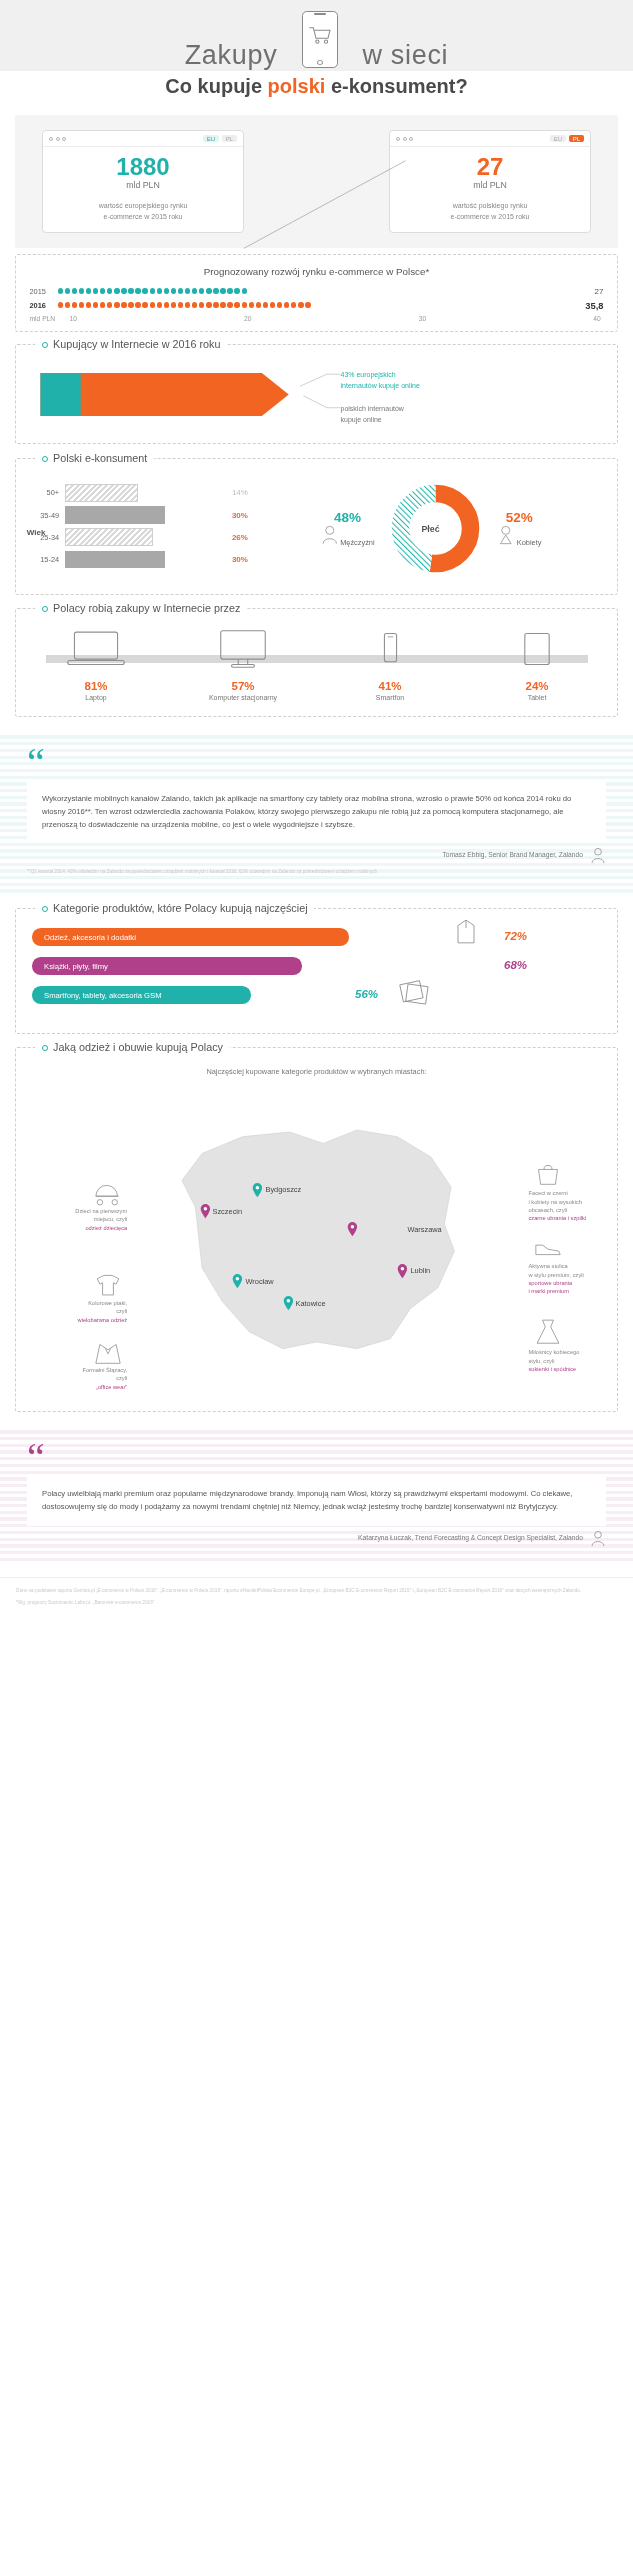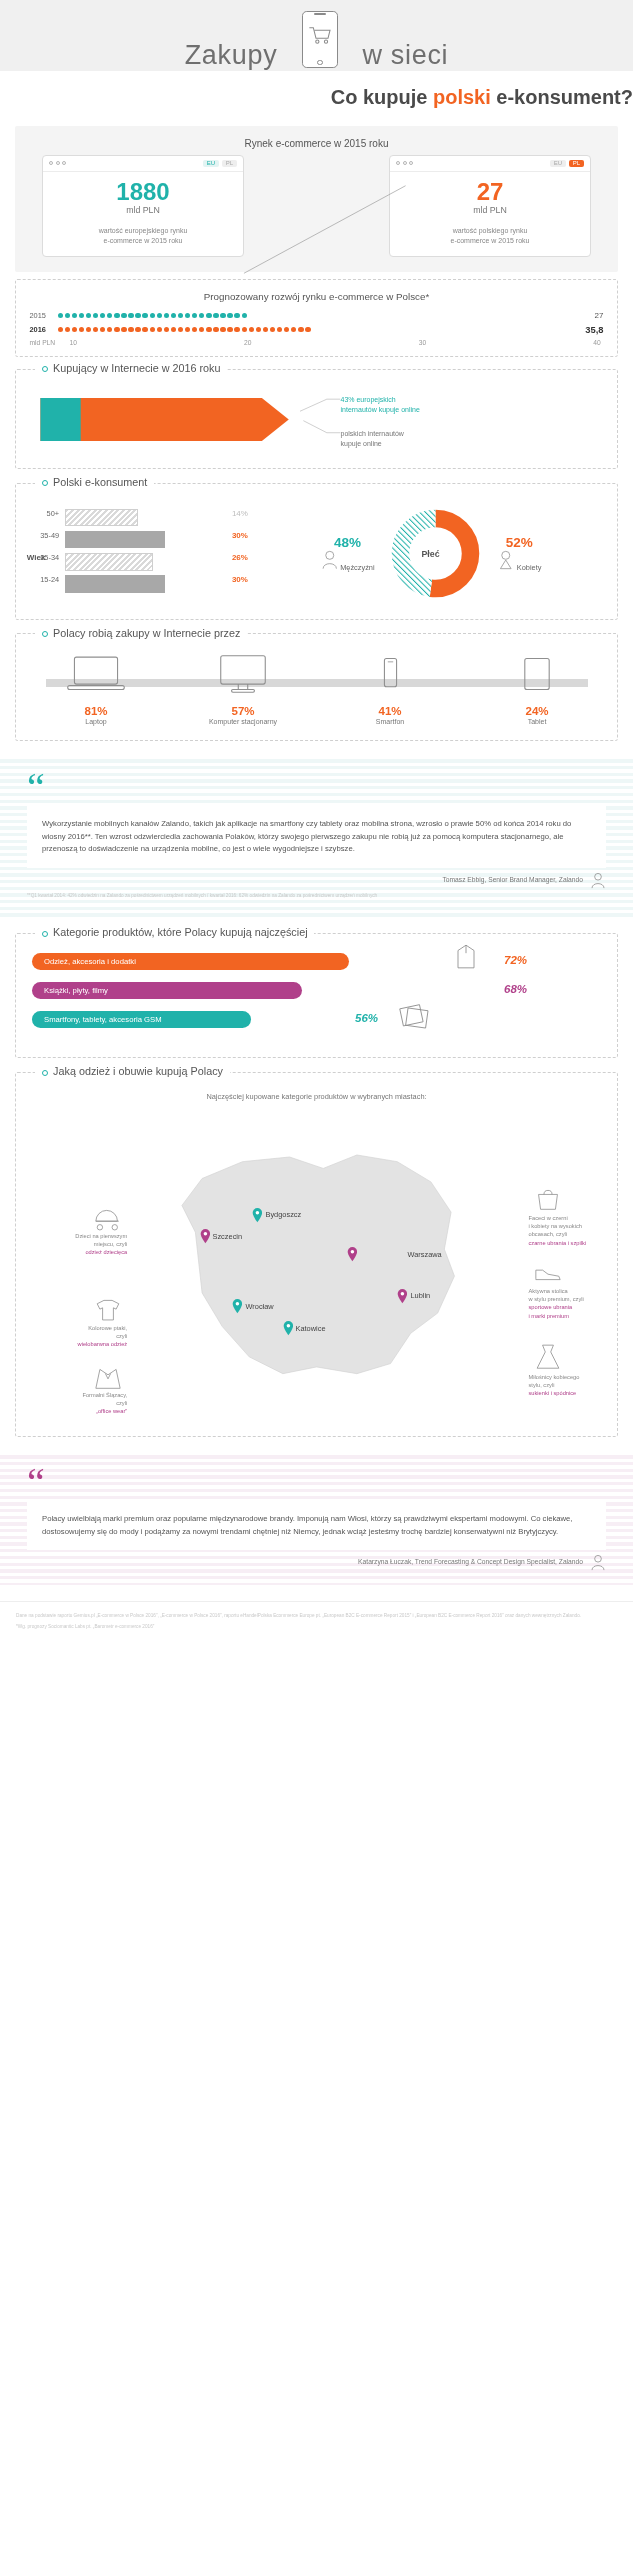--- a/index.html
+++ b/index.html
@@ -39,22 +39,22 @@
   .phone-icon .notch {
     position:absolute; left:17.5px; top:6px; width:12px; height:2px;
     background:#8a8a8a; border-radius:1.3px;
   }
   .phone-icon .home {
     position:absolute; left:21px; top:53px; width:5.4px; height:5.4px;
     border:1.1px solid #8a8a8a; border-radius:50%;
   }
 
   .title-bar {
-    text-align:right;
-    padding:15px 0 12px 0;
+    text-align:center;
+    padding:4px 0 12px 0;
   }
   .title-bar h1 {
     margin:0;
     font-size:20px;
     font-weight:bold;
     color:#4a4a4a;
   }
   .title-bar h1 .hl { color:#f26422; }
 
   
@@ -160,21 +160,21 @@
     font-size:25.6px; font-weight:bold; color:#fff;
   }
   .note { position:absolute; font-size:7px; line-height:1.45; }
   .note.teal { color:#20b2aa; left:307px; top:4px; width:121px;}
   .note.grey { color:#777; left:307px; top:38px; width:121px;}
 
   
   .s4 { margin:13.5px 15px 0 15px; padding:19px 13.5px 15px 13.5px;}
   .konsument { display:flex; align-items:center; }
   .age-block { width:229px; position:relative; }
-  .age-row { display:flex; height:17.5px; margin-bottom:4.7px;}
+  .age-row { display:flex; align-items:center; height:17.5px; margin-bottom:4.7px;}
   .age-lbl { width:35px; text-align:right; font-size:7.4px; color:#666; padding-right:5.4px;}
   .bar-area { flex:1; height:17.5px; position:relative;}
   .bar { height:17.5px; }
   .bar.hatch {
     background:repeating-linear-gradient(135deg,#d9d9d9 0 2px,#fff 2px 4px);
     border:0.7px solid #cfcfcf;
   }
   .bar.solid { background:#a8a8a8; }
   .age-val { width:32px; font-size:8px; font-weight:bold; padding-left:5.4px;}
   .age-val.grey { color:#bdbdbd; font-weight:normal;}
@@ -264,21 +264,20 @@
     <span class="htxt">w sieci</span>
   </div>
 
   <div class="title-bar">
     <h1>
       <span>Co kupuje </span><span class="hl">polski</span><span> e-konsument?</span>
     </h1>
   </div>
 
   <div class="s1">
-    <h2>Rynek e-commerce w 2015 roku</h2>
 
     <div class="cards">
       <svg class="diag-line" viewBox="0 0 280 150" width="189" height="101">
         <line x1="10" y1="140" x2="250" y2="10" stroke="#9a9a9a" stroke-width="1"></line>
       </svg>
 
       <div class="browser">
         <div class="bar">
           <span class="dots">
               <span></span>

